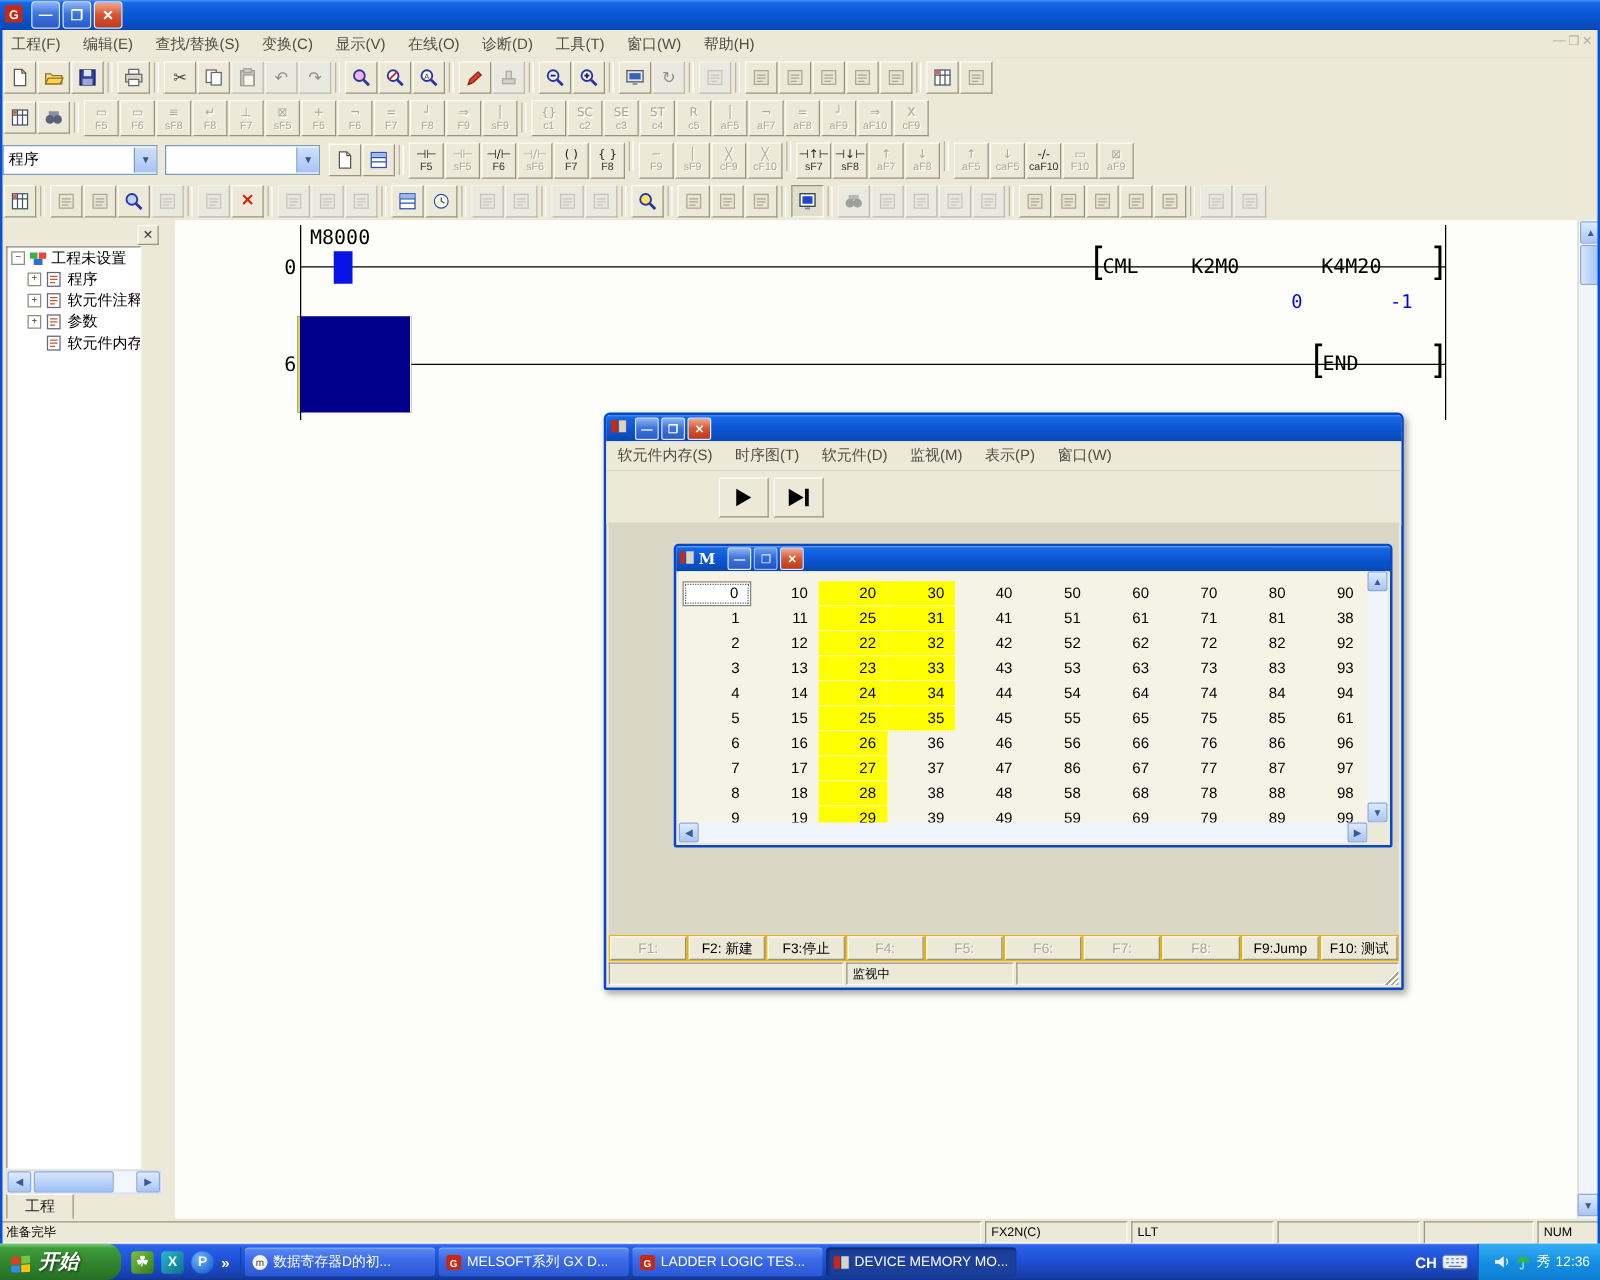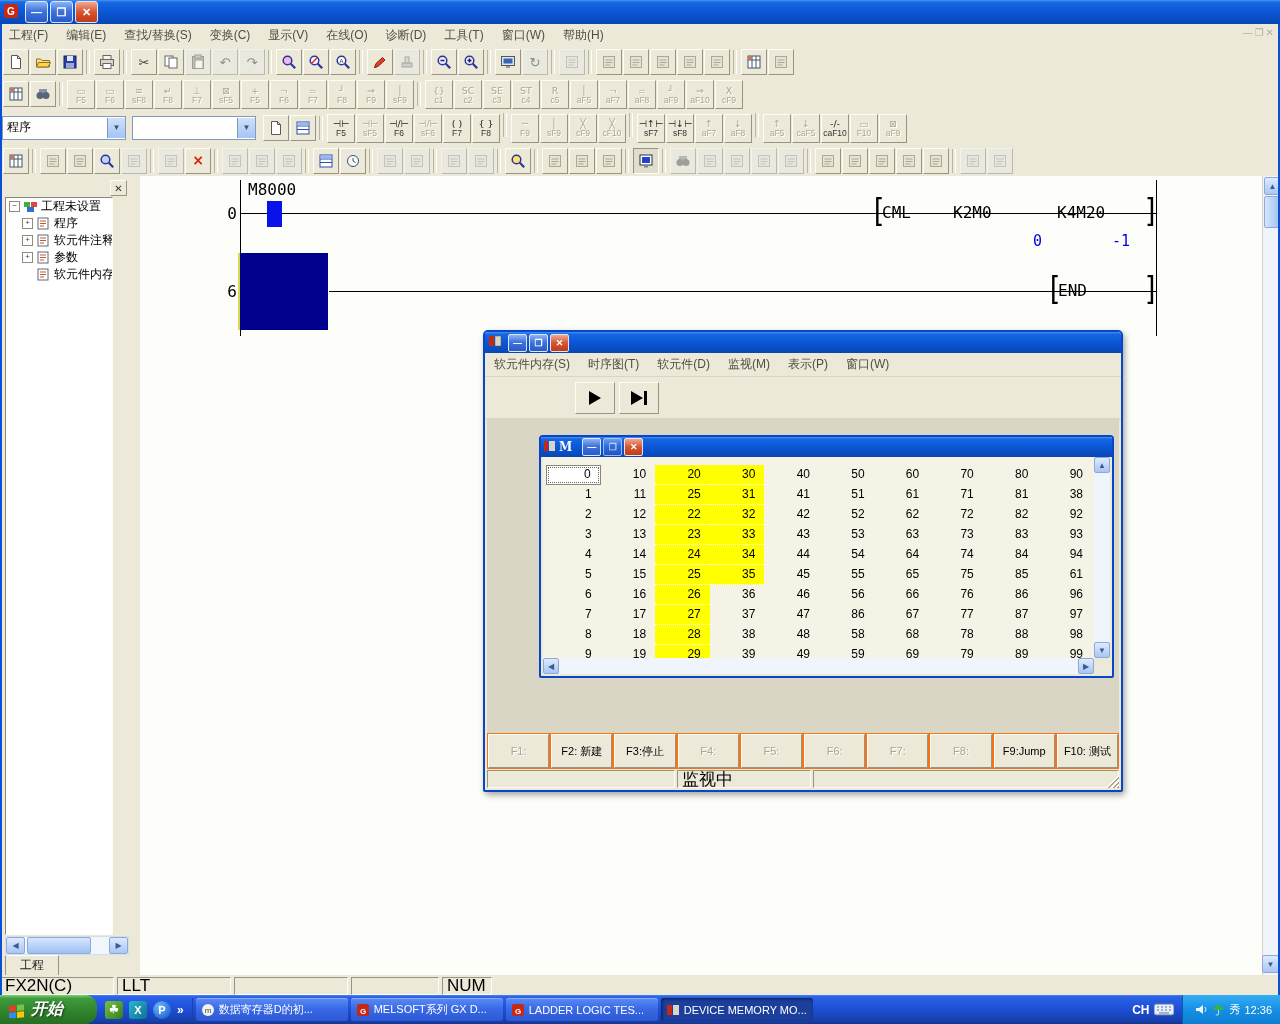--- a/index.html
+++ b/index.html
@@ -96,26 +96,26 @@
   #devGrid{position:absolute;left:3px;top:8px;right:18px;bottom:18px;display:grid;
     grid-template-columns:repeat(10,1fr);grid-template-rows:repeat(10,1fr)}
   .dcell{text-align:right;padding-right:9px;font-size:12px;line-height:19px;color:#000}
   .dcell.on{background:#ffff00;border-bottom:1px dotted #fff}
   .dcell.sel{background:#fff;border:1px solid #8a8778;outline:1px dotted #666;outline-offset:-3px;line-height:17px}
   .ivscroll{position:absolute;right:0;top:0;bottom:16px;width:16px;background:#f0f4fb;display:flex;
     flex-direction:column;justify-content:space-between;align-items:center}
   .ihscroll{position:absolute;left:0;bottom:0;right:16px;height:16px;background:#f0f4fb;display:flex;
     justify-content:space-between;align-items:center}
   .icorner{position:absolute;right:0;bottom:0;width:16px;height:16px;background:#ece9d8}
-  #fkeys{position:absolute;left:2px;right:2px;bottom:21px;height:36px;display:flex;background:#f97316}
+  #fkeys{position:absolute;left:2px;right:2px;bottom:21px;height:21px;display:flex;background:#eab308}
   .fkey{flex:1;margin:1px;display:flex;align-items:center;justify-content:center;font-size:11px;
     white-space:nowrap;background:#ECE9D8;border:1px solid;border-color:#fdfcf5 #97947f #97947f #fdfcf5;color:#000}
   .fkey.off{color:#aaa795;text-shadow:1px 1px 0 #fff}
   #monStatus{position:absolute;left:2px;right:2px;bottom:2px;height:18px;display:flex;gap:2px;background:#ECE9D8}
-  .scell{border:1px solid;border-color:#97947f #fdfcf5 #fdfcf5 #97947f;font-size:17px;
+  .scell{border:1px solid;border-color:#97947f #fdfcf5 #fdfcf5 #97947f;font-size:10px;
     display:flex;align-items:center;padding:0 4px;color:#000}
   .grip{position:absolute;right:0;bottom:0;width:13px;height:13px;
     background:repeating-linear-gradient(135deg,#fff 0 1.5px,#a8a591 1.5px 3px);
     clip-path:polygon(100% 0,100% 100%,0 100%)}
   
   #statusbar{position:absolute;left:0;top:975px;width:1280px;height:20px;background:#ECE9D8;
     display:flex;gap:3px;padding-top:2px;box-sizing:border-box}
   #statusbar .scell{height:16px}
   #taskbar{position:absolute;left:0;top:995px;width:1280px;height:29px;z-index:60;display:flex;align-items:center;
     background:linear-gradient(180deg,#4b84f5 0%,#2a62e8 6%,#1e50d8 45%,#1740ad 88%,#12368f 100%)}
@@ -1029,20 +1029,21 @@
     </div>
   <div id="monStatus">
     <div class="scell" style="width:178px"></div>
     <div class="scell" style="width:124px">监视中</div>
     <div class="scell" style="flex:1"></div>
     <div class="grip"></div>
   </div>
 </div>
 
 <div id="statusbar">
+  <div class="scell" style="flex:1">准备完毕</div>
   <div class="scell" style="width:104px">FX2N(C)</div>
   <div class="scell" style="width:104px">LLT</div>
   <div class="scell" style="width:104px"></div>
   <div class="scell" style="width:78px"></div>
   <div class="scell" style="width:40px">NUM</div>
 </div>
 
 <div id="taskbar">
   <div id="startBtn">
     <svg width="18" height="16">

